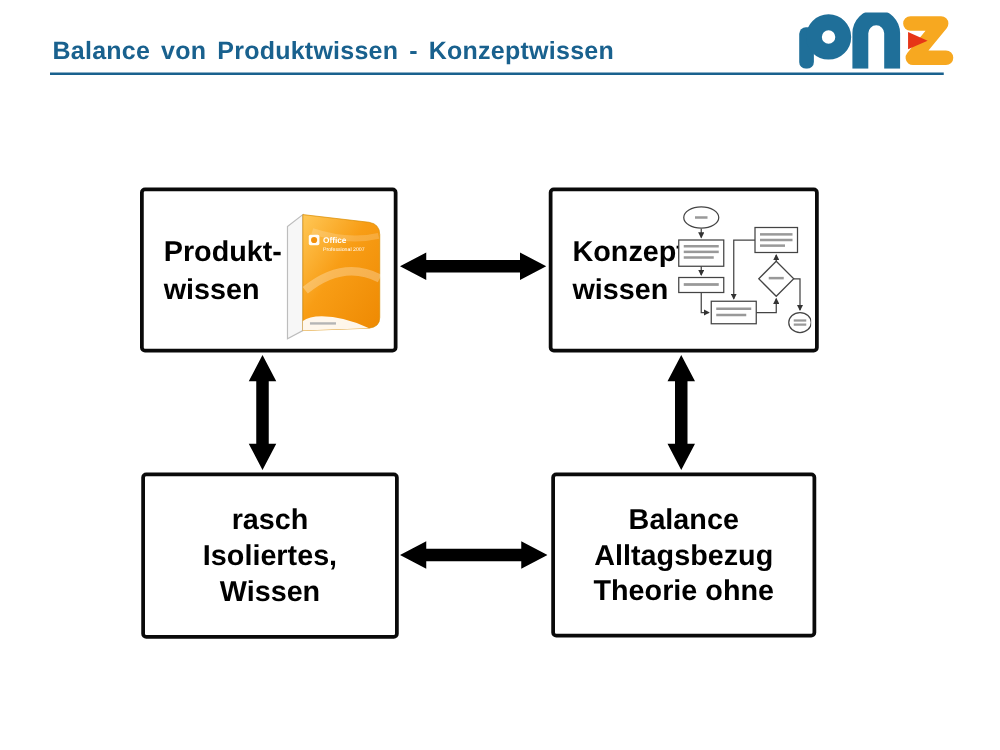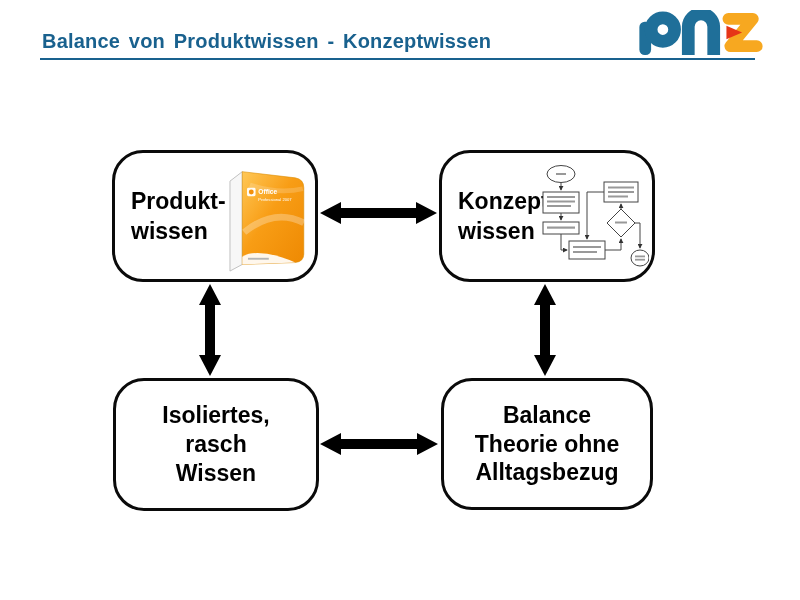--- a/index.html
+++ b/index.html
@@ -13,21 +13,21 @@
     position:absolute;left:42px;top:30px;
     font-size:20px;font-weight:bold;color:#19618e;
     letter-spacing:.2px;word-spacing:3px;white-space:nowrap;
   }
   .title-rule{
     position:absolute;left:40px;top:58px;width:715px;height:2px;background:#19618e;
   }
   .logo{position:absolute;left:638px;top:10px;width:126px;height:45px;}
   
   .node{
-    position:absolute;background:#fff;border:3px solid #0a0a0a;border-radius:31px;
+    position:absolute;background:#fff;border:3px solid #0a0a0a;border-radius:4px;
     box-sizing:border-box;
   }
   .node-tl{left:112px;top:150px;width:206px;height:132px;}
   .node-tr{left:439px;top:150px;width:216px;height:132px;}
   .node-bl{left:113px;top:378px;width:206px;height:133px;}
   .node-br{left:441px;top:378px;width:212px;height:132px;}
   .node-label{
     position:absolute;left:16px;top:0;bottom:0;display:flex;flex-direction:column;
     justify-content:center;font-size:23px;font-weight:bold;color:#000;line-height:1.32;
   }
@@ -137,31 +137,31 @@
         <rect x="77" y="29" width="26" height="2"></rect>
         <rect x="77" y="33.5" width="20" height="2"></rect>
         <rect x="104" y="93.5" width="10" height="1.8"></rect>
         <rect x="104" y="96.8" width="10" height="1.8"></rect>
       </g>
     </svg>
   </div>
 
   <div class="node node-bl">
     <div class="node-label-center">
+      <span>rasch</span>
       <span>Isoliertes,</span>
-      <span>rasch</span>
       <span>Wissen</span>
     </div>
   </div>
 
   <div class="node node-br">
     <div class="node-label-center">
       <span>Balance</span>
+      <span>Alltagsbezug</span>
       <span>Theorie ohne</span>
-      <span>Alltagsbezug</span>
     </div>
   </div>
 
   <svg class="arrow arrow-h-top" viewBox="0 0 117 24" preserveAspectRatio="none">
     <polygon points="0,12 21,1 21,7 96,7 96,1 117,12 96,23 96,17 21,17 21,23" fill="#000"></polygon>
   </svg>
   <svg class="arrow arrow-h-bottom" viewBox="0 0 118 24" preserveAspectRatio="none">
     <polygon points="0,12 21,1 21,7 97,7 97,1 118,12 97,23 97,17 21,17 21,23" fill="#000"></polygon>
   </svg>
   <svg class="arrow arrow-v-left" viewBox="0 0 24 92" preserveAspectRatio="none">

